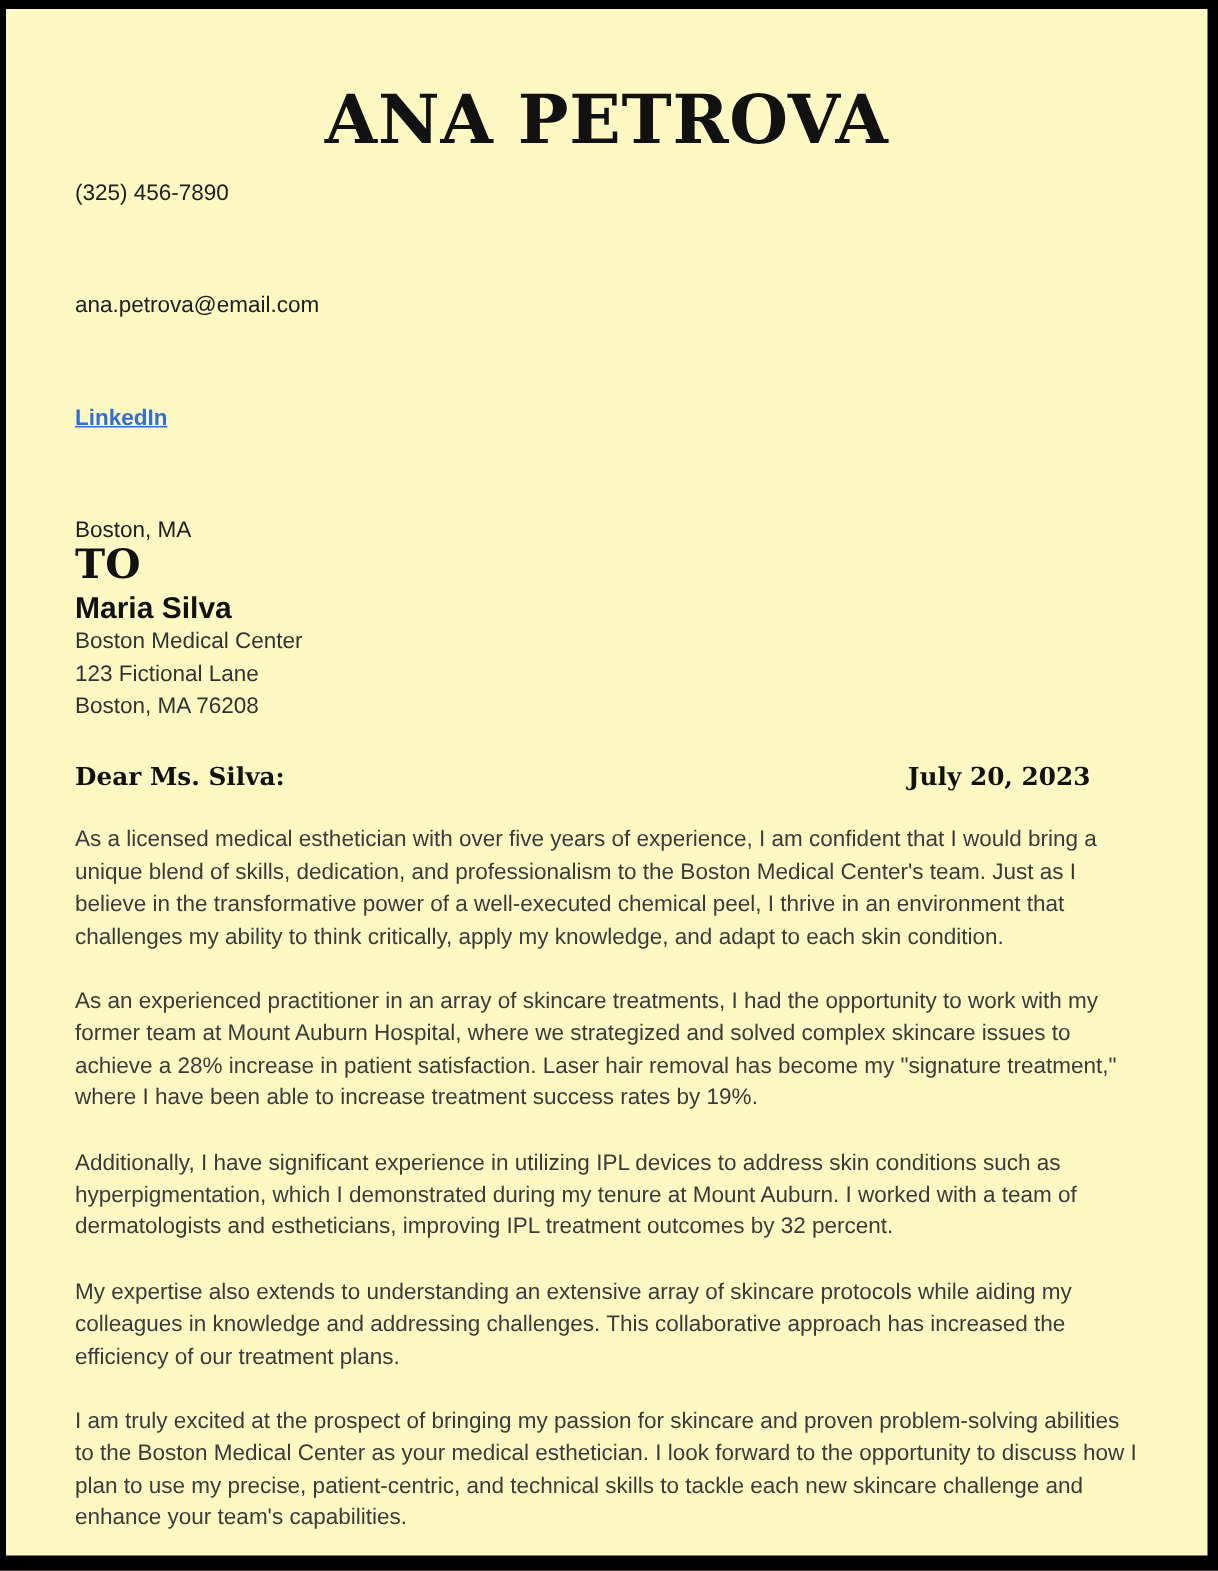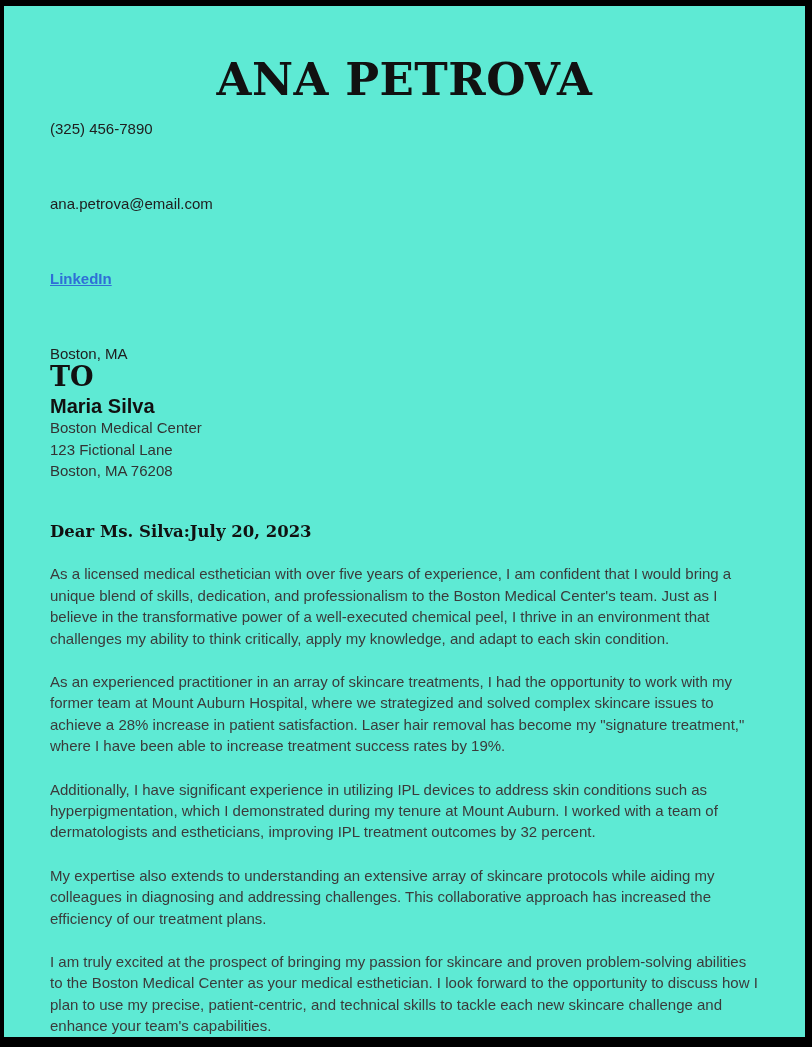--- a/index.html
+++ b/index.html
@@ -75,23 +75,23 @@
     line-height: 21.3px;
     color: #111111;
   }
   .addr-line {
     font-size: 15px;
     line-height: 21.3px;
     color: #333333;
   }
   
   .greeting-row {
-    margin-top: 41px;
+    margin-top: 27px;
     display: flex;
-    justify-content: flex-start;
+    justify-content: space-between;
     align-items: baseline;
   }
   .salutation, .letter-date {
     font-family: "DejaVu Serif", serif;
     font-weight: 700;
     font-size: 16.5px;
     color: #111111;
   }
   .letter-date { margin-right: 32px; }
   
@@ -111,21 +111,21 @@
     margin-top: 27px;
     font-family: "DejaVu Serif", serif;
     font-weight: 700;
     font-size: 16.5px;
     color: #111111;
   }
 </style>
 </head>
 <body style="background: rgb(0, 0, 0);">
 
-<div class="page" style="background: #5eead4;">
+<div class="page" style="background: #fef9c3;">
   <div class="content">
 
     <header class="letterhead">
       <h1 class="name">ANA PETROVA</h1>
       <div class="contact-row">
         <span>(325) 456-7890</span>
         <span>ana.petrova@email.com</span>
         <a href="#" class="linkedin-link" style="color: rgb(47, 111, 214); font-weight: bold;">LinkedIn</a>
         <span>Boston, MA</span>
       </div>
@@ -141,21 +141,21 @@
 
     <div class="greeting-row">
       <span class="salutation">Dear Ms. Silva:</span>
       <span class="letter-date">July 20, 2023</span>
     </div>
 
     <section>
       <p class="body-paragraph">As a licensed medical esthetician with over five years of experience, I am confident that I would bring a unique blend of skills, dedication, and professionalism to the Boston Medical Center's team. Just as I believe in the transformative power of a well-executed chemical peel, I thrive in an environment that challenges my ability to think critically, apply my knowledge, and adapt to each skin condition.</p>
       <p class="body-paragraph">As an experienced practitioner in an array of skincare treatments, I had the opportunity to work with my former team at Mount Auburn Hospital, where we strategized and solved complex skincare issues to achieve a 28% increase in patient satisfaction. Laser hair removal has become my "signature treatment," where I have been able to increase treatment success rates by 19%.</p>
       <p class="body-paragraph">Additionally, I have significant experience in utilizing IPL devices to address skin conditions such as hyperpigmentation, which I demonstrated during my tenure at Mount Auburn. I worked with a team of dermatologists and estheticians, improving IPL treatment outcomes by 32 percent.</p>
-      <p class="body-paragraph">My expertise also extends to understanding an extensive array of skincare protocols while aiding my colleagues in diagnosing and addressing challenges. This collaborative approach has increased the efficiency of our treatment plans.</p>
+      <p class="body-paragraph">My expertise also extends to understanding an extensive array of skincare protocols while aiding my colleagues in knowledge and addressing challenges. This collaborative approach has increased the efficiency of our treatment plans.</p>
       <p class="body-paragraph">I am truly excited at the prospect of bringing my passion for skincare and proven problem-solving abilities to the Boston Medical Center as your medical esthetician. I look forward to the opportunity to discuss how I plan to use my precise, patient-centric, and technical skills to tackle each new skincare challenge and enhance your team's capabilities.</p>
     </section>
 
     <div class="closing">Sincerely,</div>
     <div class="signature">Ana Petrova</div>
 
   </div>
 </div>
 
 </body></html>

